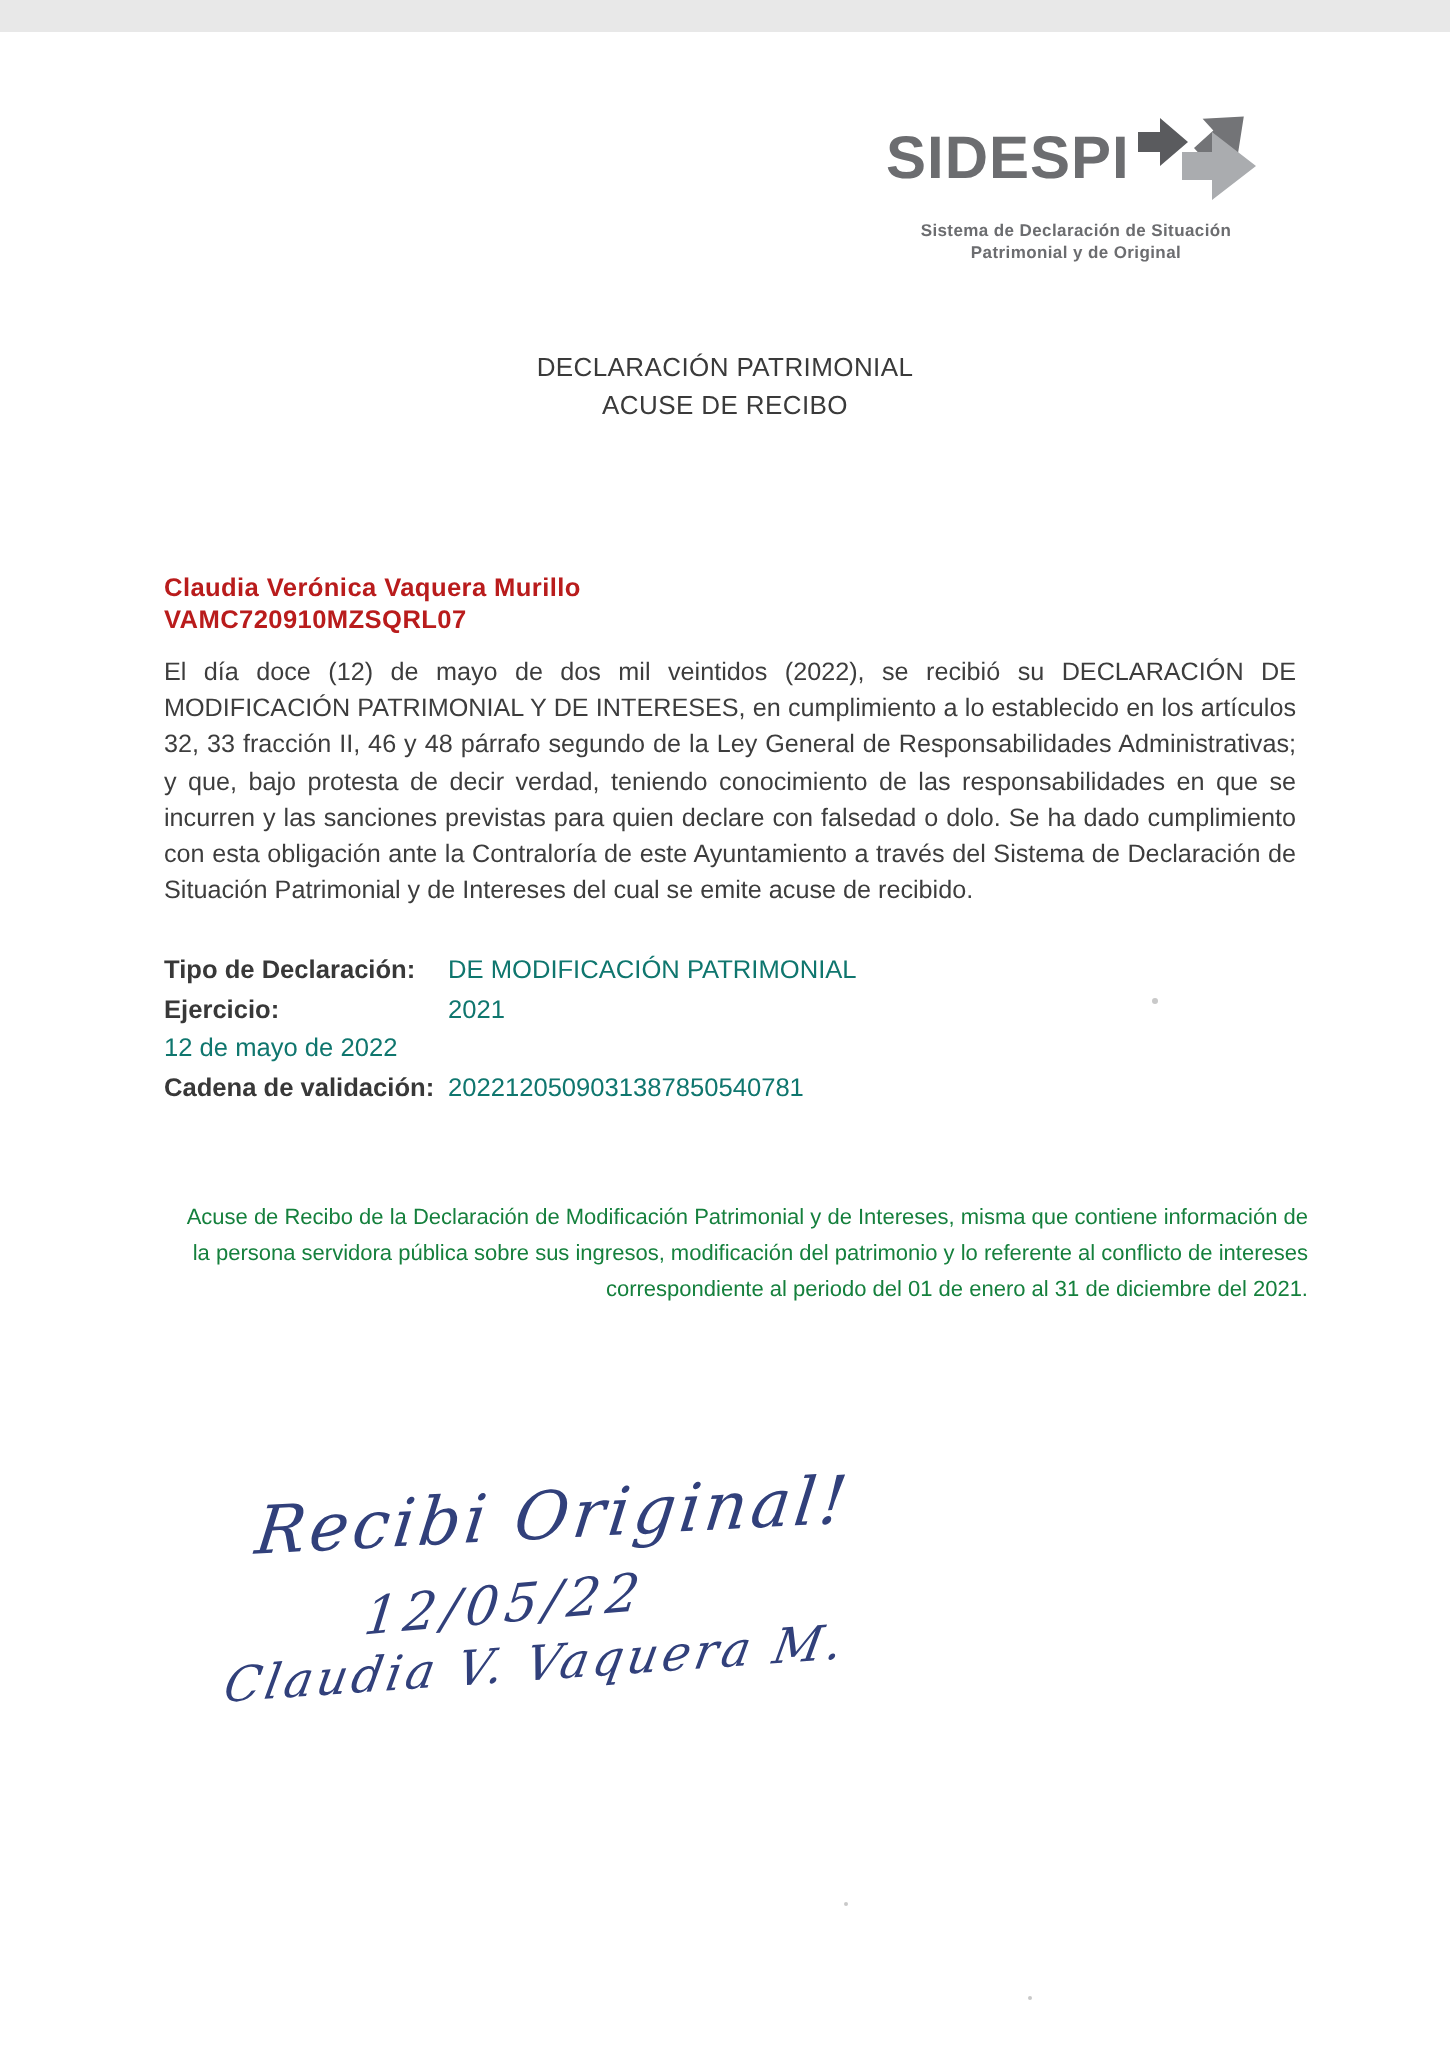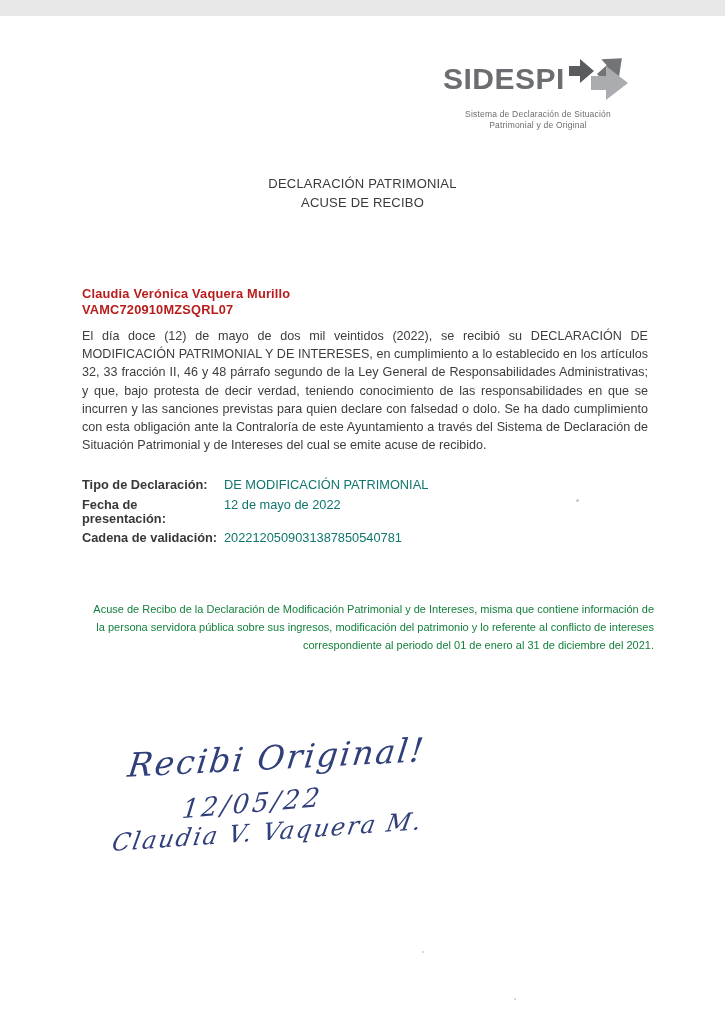--- a/index.html
+++ b/index.html
@@ -30,21 +30,21 @@
   .logo-name {
     font-size: 30px;
     font-weight: bold;
     letter-spacing: 0.5px;
     color: #6c6d70;
     line-height: 34px;
   }
   .logo-arrows { margin-left: 2px; margin-top: -4px; }
   .logo-tagline {
     font-size: 8.5px;
-    font-weight: normal;
+    font-weight: bold;
     color: #6c6d70;
     line-height: 10.5px;
     margin-top: 1px;
     letter-spacing: 0.2px;
   }
   
   .doc-title {
     position: absolute;
     top: 158px;
     left: 0;
@@ -202,21 +202,24 @@
   </div>
 
   <p class="para-main">El día doce (12) de mayo de dos mil veintidos (2022), se recibió su DECLARACIÓN DE MODIFICACIÓN PATRIMONIAL Y DE INTERESES, en cumplimiento a lo establecido en los artículos 32, 33 fracción II, 46 y 48 párrafo segundo de la Ley General de Responsabilidades Administrativas; y que, bajo protesta de decir verdad, teniendo conocimiento de las responsabilidades en que se incurren y las sanciones previstas para quien declare con falsedad o dolo. Se ha dado cumplimiento con esta obligación ante la Contraloría de este Ayuntamiento a través del Sistema de Declaración de Situación Patrimonial y de Intereses del cual se emite acuse de recibido.</p>
 
   <div class="details">
     <div class="detail-row">
       <span class="detail-label">Tipo de Declaración:</span>
       <span class="detail-value">DE MODIFICACIÓN PATRIMONIAL</span>
     </div>
     <div class="detail-row">
-      <span class="detail-label">Fecha de presentación:</span>
+      <span class="detail-label">Ejercicio:</span>
+      <span class="detail-value">2021</span>
+    </div>
+    <div class="detail-row">
       <span class="detail-value">12 de mayo de 2022</span>
     </div>
     <div class="detail-row">
       <span class="detail-label">Cadena de validación:</span>
       <span class="detail-value">2022120509031387850540781</span>
     </div>
   </div>
 
   <p class="para-closing">Acuse de Recibo de la Declaración de Modificación Patrimonial y de Intereses, misma que contiene información de la persona servidora pública sobre sus ingresos, modificación del patrimonio y lo referente al conflicto de intereses correspondiente al periodo del 01 de enero al 31 de diciembre del 2021.</p>
 

